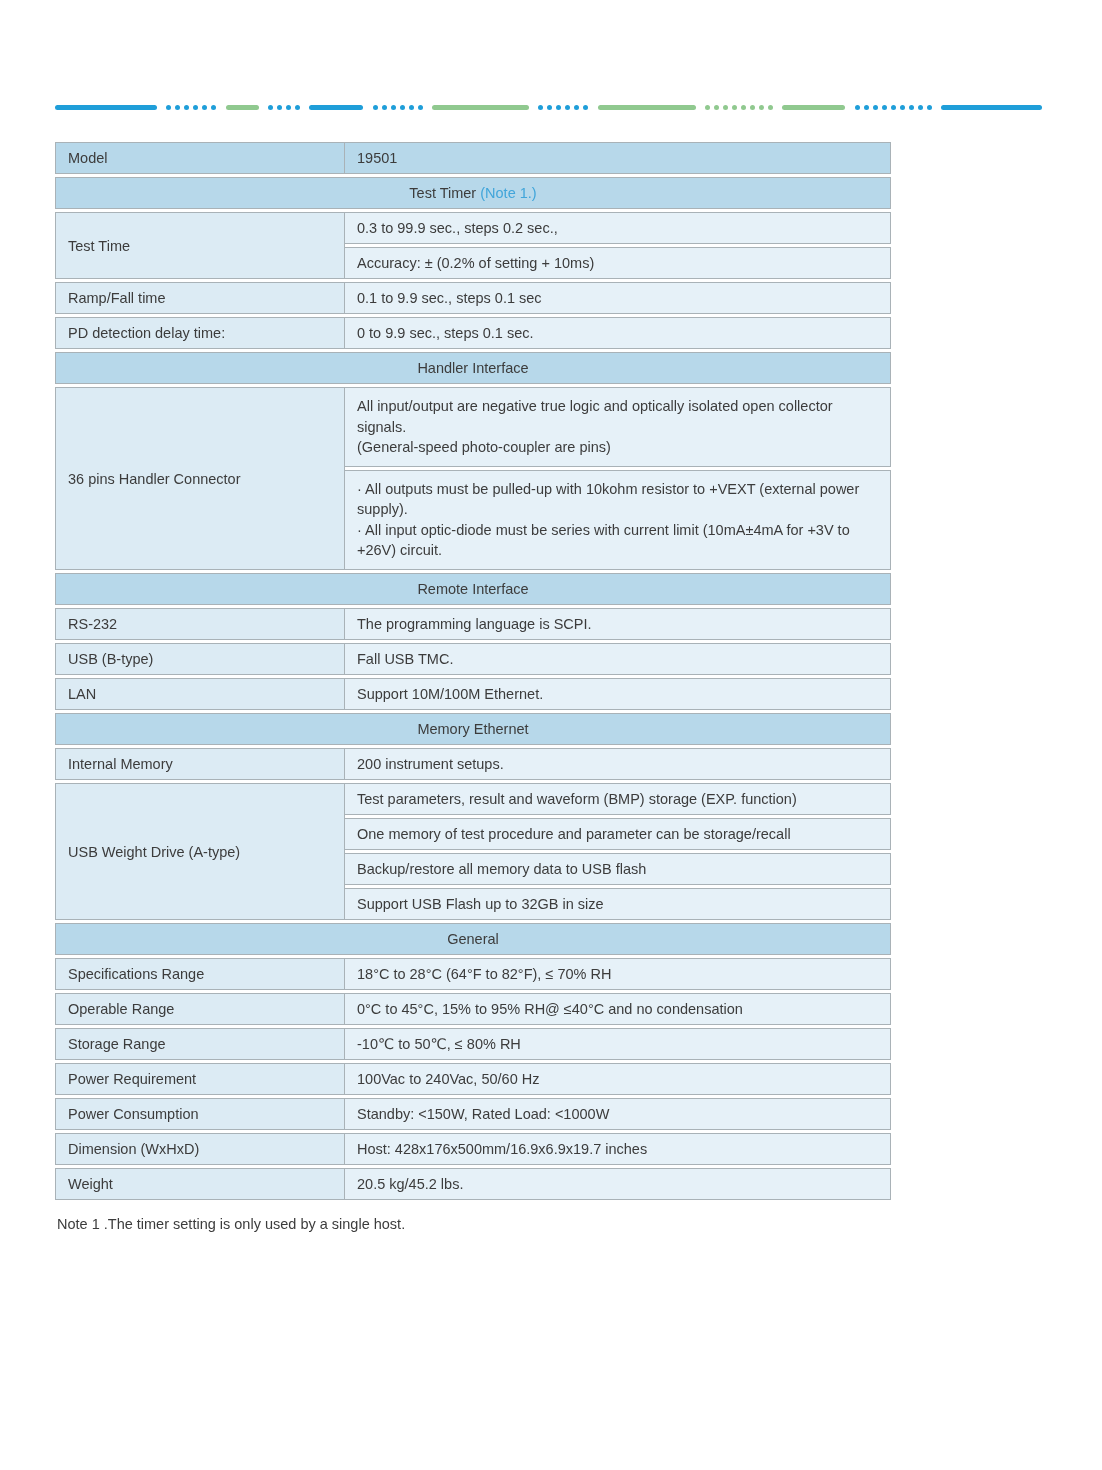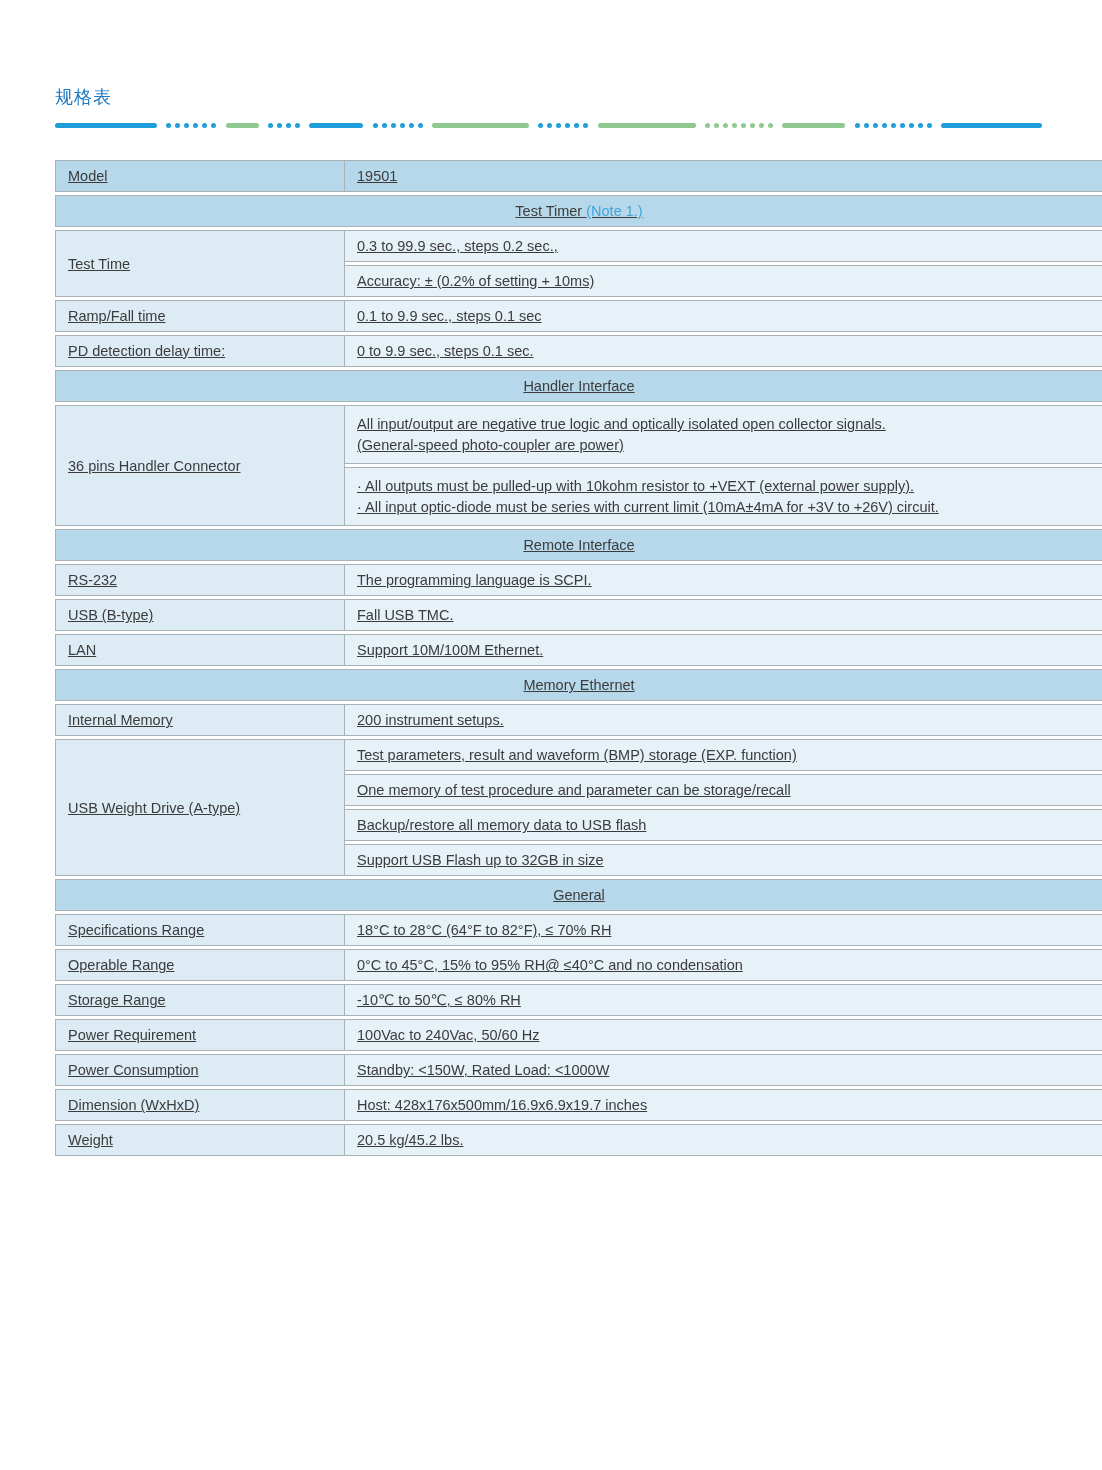--- a/index.html
+++ b/index.html
@@ -36,26 +36,25 @@
     height:6px;
     display:flex;
     align-items:center;
     justify-content:space-between;
   }
   .dash{display:inline-block;height:5px;border-radius:3px;flex:0 0 auto;}
   .dots{display:inline-flex;align-items:center;gap:4px;flex:0 0 auto;}
   .dot{display:inline-block;width:5px;height:5px;border-radius:50%;}
   table.spec{
     margin-top:29px;
-    width:1048px;
+    width:836px;
     border-collapse:separate;
     border-spacing:0 3px;
     table-layout:fixed;
     font-size:14.5px;
-    text-decoration:underline;
   }
   col.c-label{width:290px;}
   td{
     border:1px solid var(--border-gray);
     height:32px;
     vertical-align:middle;
     padding:0 12px;
   }
   td.label-cell{background:var(--row-label-bg);}
   td.value-cell{background:var(--row-value-bg);border-left:none;}
@@ -67,21 +66,20 @@
   .footnote{
     margin-top:13px;
     margin-left:2px;
     font-size:14.5px;
   }
 </style>
 </head>
 <body>
 
 <div class="page">
-  <div class="page-title">规格表</div>
   <div class="separator">
       <span class="dash" style="width: 102px; background: rgb(31, 158, 217);"></span>
       <span class="dots">
         <span class="dot" style="background: rgb(31, 158, 217);"></span>
         <span class="dot" style="background: rgb(31, 158, 217);"></span>
         <span class="dot" style="background: rgb(31, 158, 217);"></span>
         <span class="dot" style="background: rgb(31, 158, 217);"></span>
         <span class="dot" style="background: rgb(31, 158, 217);"></span>
         <span class="dot" style="background: rgb(31, 158, 217);"></span>
       </span>
@@ -173,21 +171,21 @@
             <div>0 to 9.9 sec., steps 0.1 sec.</div>
           </td>
         </tr>
         <tr>
           <td colspan="2" class="section-cell"><span>Handler Interface</span></td>
         </tr>
         <tr>
           <td class="label-cell" rowspan="2">36 pins Handler Connector</td>
           <td class="value-cell tall">
             <div>All input/output are negative true logic and optically isolated open collector signals.</div>
-            <div>(General-speed photo-coupler are power)</div>
+            <div>(General-speed photo-coupler are pins)</div>
           </td>
         </tr>
         <tr>
           <td class="value-cell tall">
             <div>· All outputs must be pulled-up with 10kohm resistor to +VEXT (external power supply).</div>
             <div>· All input optic-diode must be series with current limit (10mA±4mA for +3V to +26V) circuit.</div>
           </td>
         </tr>
         <tr>
           <td colspan="2" class="section-cell"><span>Remote Interface</span></td>
@@ -280,13 +278,14 @@
           </td>
         </tr>
         <tr>
           <td class="label-cell" rowspan="1">Weight</td>
           <td class="value-cell">
             <div>20.5 kg/45.2 lbs.</div>
           </td>
         </tr>
       </tbody>
   </table>
+  <div class="footnote">Note 1 .The timer setting is only used by a single host.</div>
 </div>
 
 </body></html>

